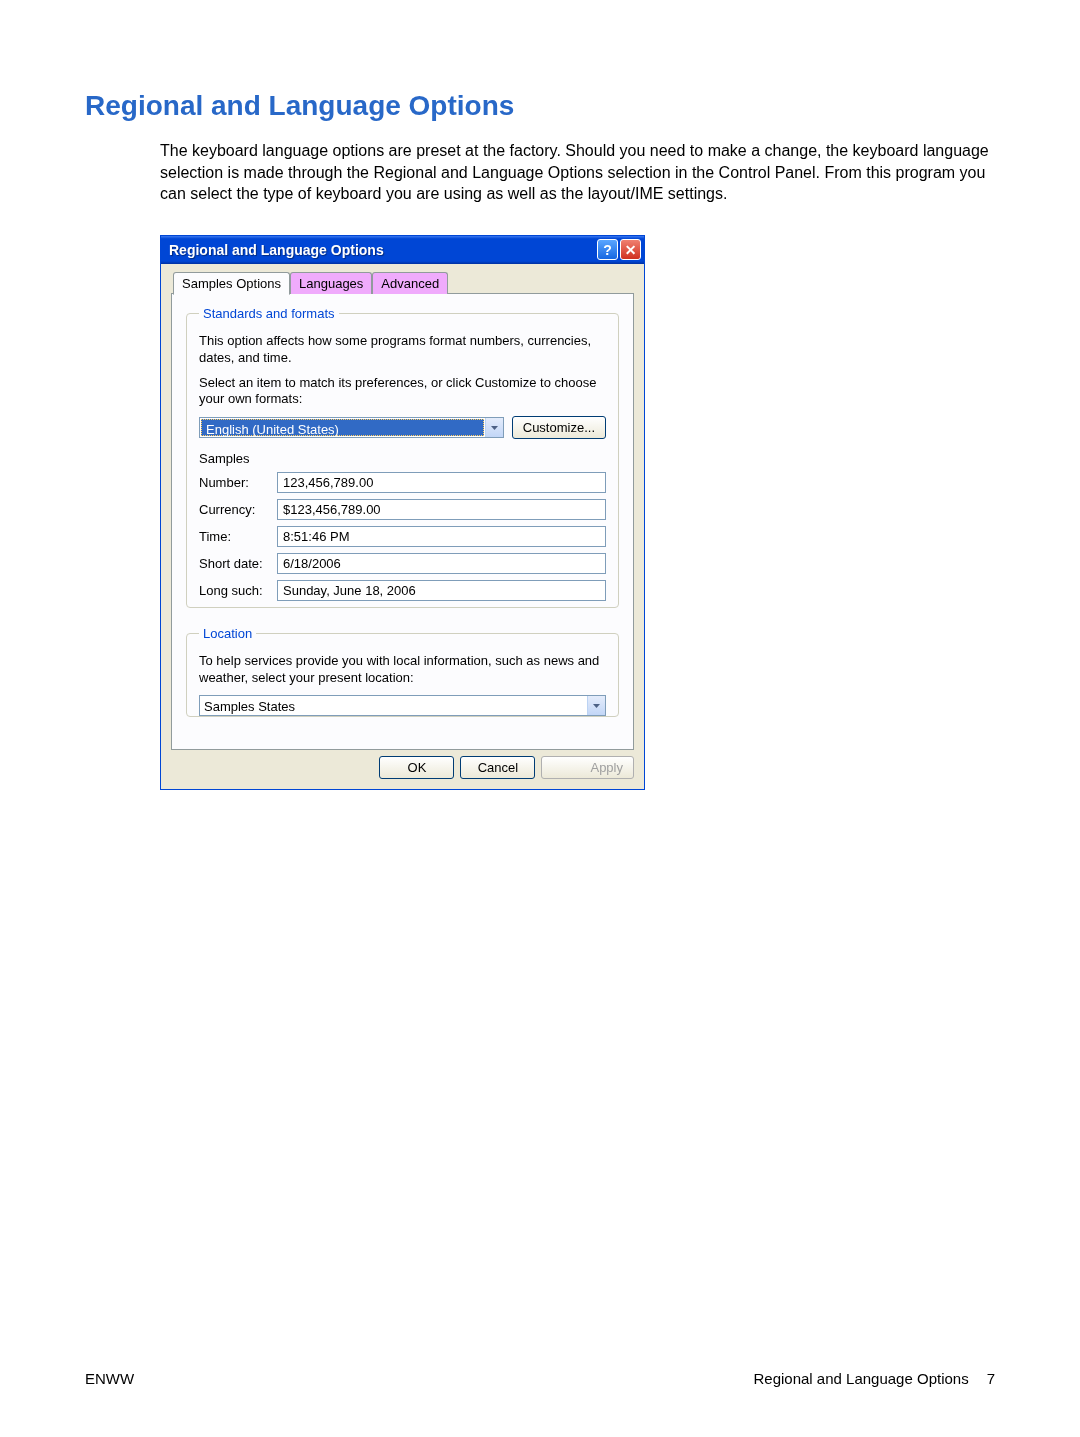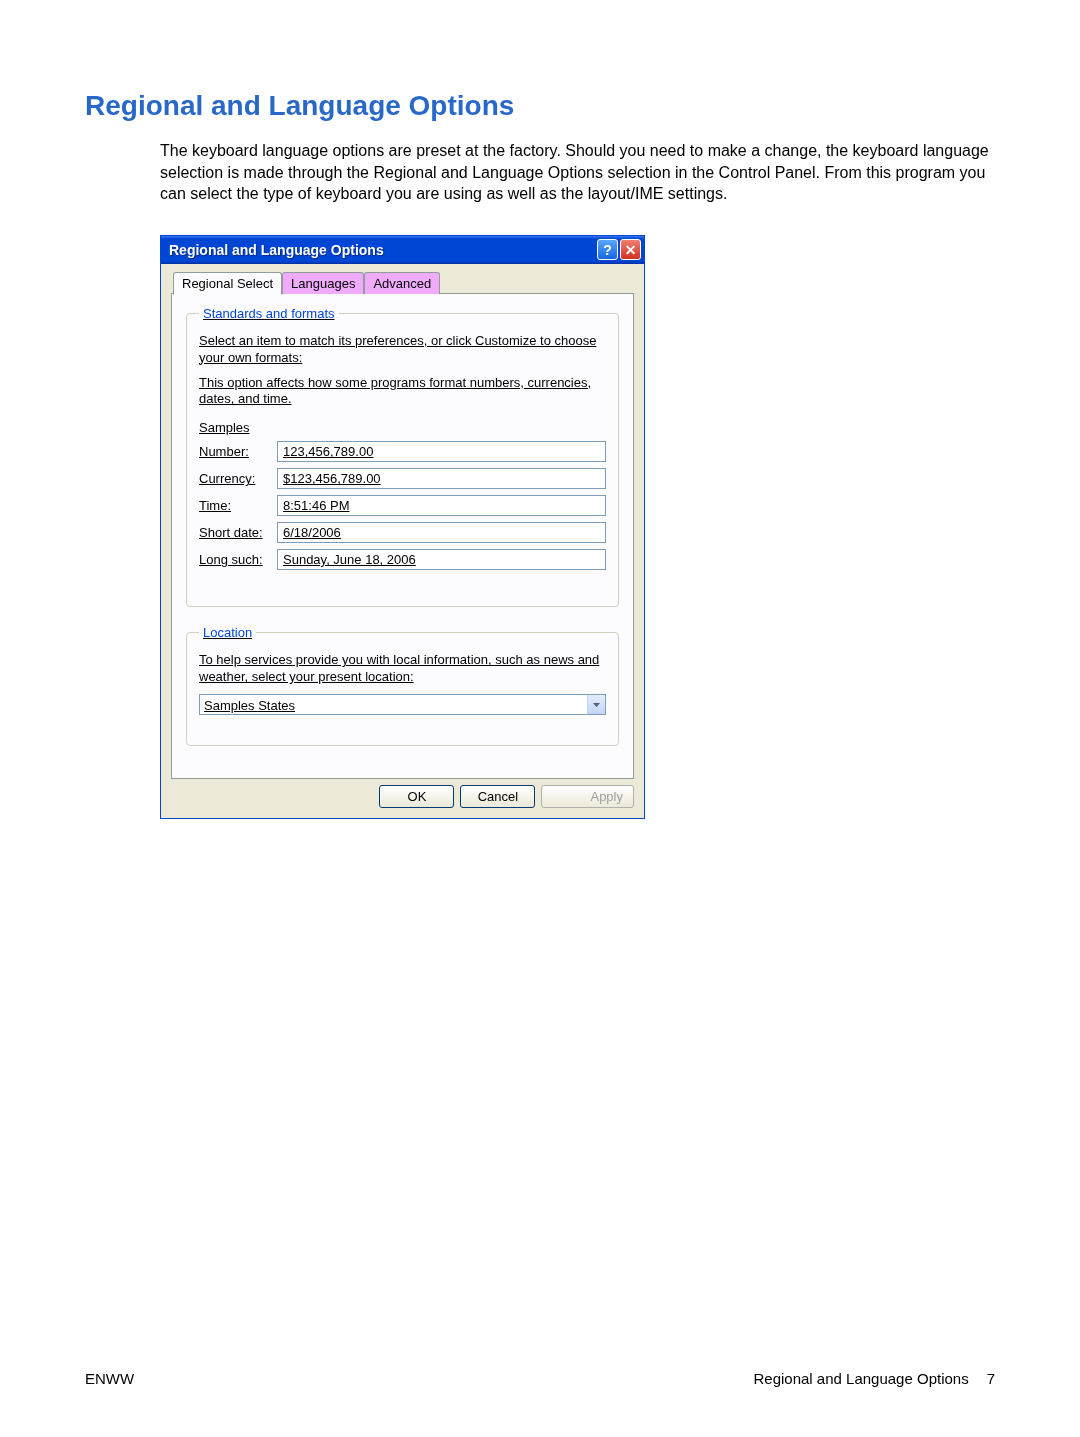--- a/index.html
+++ b/index.html
@@ -98,22 +98,21 @@
   }
   .tab-content {
     border: 1px solid #919b9c;
     background: #fcfcfe;
     padding: 12px 14px 14px 14px;
   }
   fieldset {
     border: 1px solid #d0d0bf;
     border-radius: 4px;
     margin: 0 0 18px 0;
-    padding: 8px 12px 30px 12px;
-    text-decoration: underline;
+    padding: 8px 12px 0 12px;
   }
   legend {
     color: #0046d5;
     font-size: 13px;
     padding: 0 4px;
   }
   .desc {
     font-size: 13px;
     margin: 4px 0 8px 0;
     line-height: 1.3;
@@ -231,32 +230,43 @@
       <div class="titlebar-btn help-btn">
         <span>?</span>
       </div>
       <div class="titlebar-btn close-btn">
         <span>✕</span>
       </div>
     </div>
 
     <div class="dialog-body">
       <div class="tabs">
-        <div class="tab active">Regional Select</div>
+        <div class="tab active">Samples Options</div>
         <div class="tab">Languages</div>
         <div class="tab">Advanced</div>
       </div>
 
       <div class="tab-content">
 
         <fieldset>
           <legend>Standards and formats</legend>
+          <p class="desc">This option affects how some programs format numbers, currencies, dates, and time.</p>
           <p class="desc">Select an item to match its preferences, or click Customize to choose your own formats:</p>
-          <p class="desc">This option affects how some programs format numbers, currencies, dates, and time.</p>
-
+
+          <div class="combo-row">
+            <div class="combo">
+              <div class="combo-selected">English (United States)</div>
+              <div class="combo-arrow">
+                <svg width="7" height="4">
+                    <polygon points="0,0 7,0 3.5,4" fill="#4d6185"></polygon>
+                  </svg>
+              </div>
+            </div>
+            <div class="xp-btn">Customize...</div>
+          </div>
 
           <div class="samples-label">Samples</div>
 
           <div class="sample-row">
             <label>Number:</label>
             <div class="sample-field">123,456,789.00</div>
           </div>
           <div class="sample-row">
             <label>Currency:</label>
             <div class="sample-field">$123,456,789.00</div>

